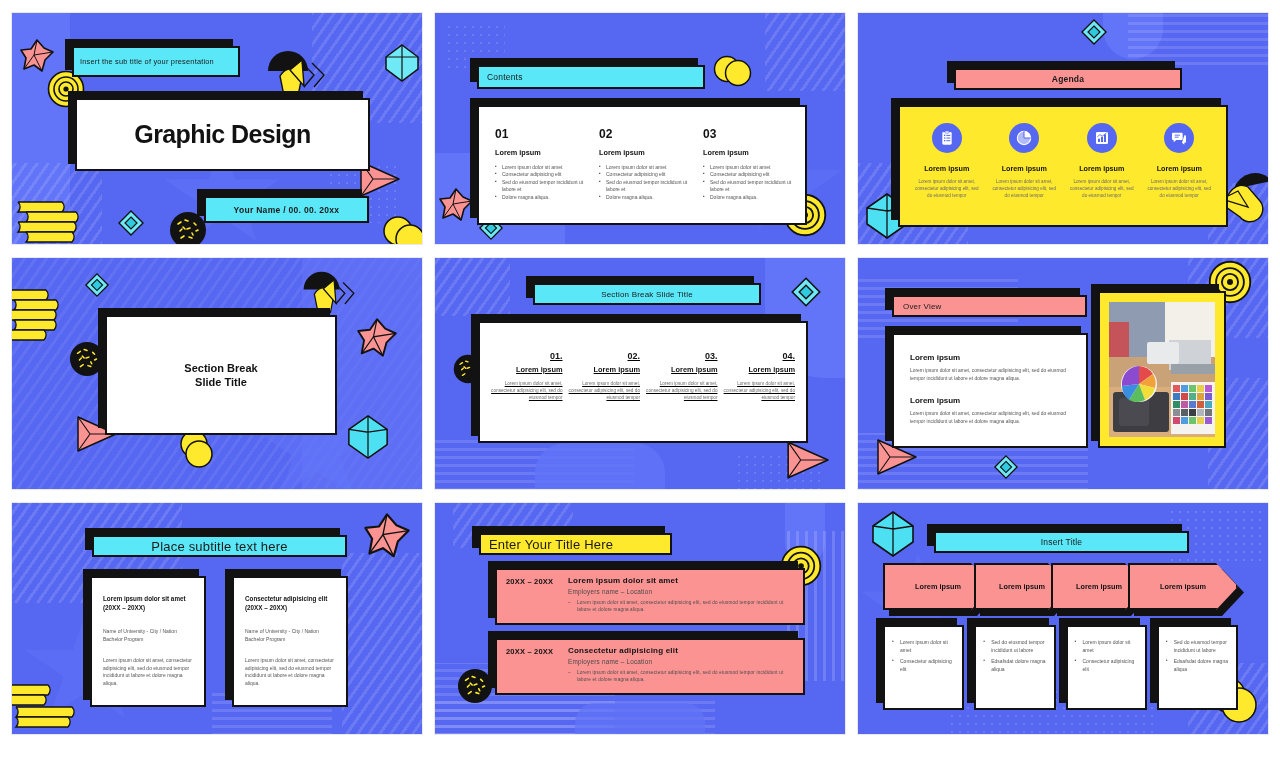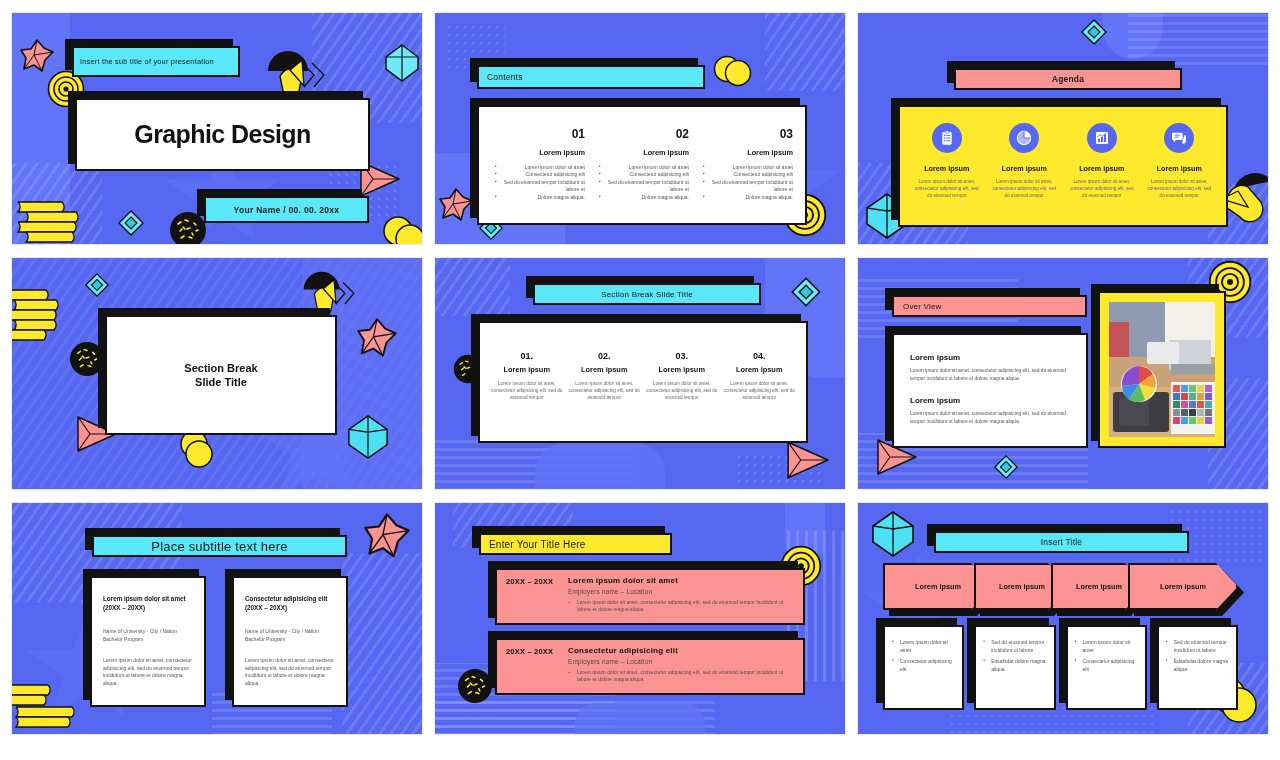--- a/index.html
+++ b/index.html
@@ -88,21 +88,21 @@
   .s1-sub .inner { align-items: center; font-size: 7.4px; line-height: 1.35; }
   .s1-main { left: 63px; top: 85px; width: 295px; height: 73px; }
   .s1-title { font-size: 25px; font-weight: 700; letter-spacing: -.6px; color: #121212; }
   .s1-name { left: 192px; top: 183px; width: 165px; height: 27px; }
   .s1-name .inner { justify-content: center; font-size: 8.5px; font-weight: 700; letter-spacing: .3px; }
   
   .s2-ttl { left: 42px; top: 52px; width: 228px; height: 24px; }
   .s2-ttl .inner { font-size: 8.5px; padding-left: 10px; }
   .s2-body { left: 42px; top: 92px; width: 330px; height: 120px; }
   .s2-cols { position: absolute; inset: 0; display: flex; padding: 22px 14px 10px 18px; gap: 14px; }
-  .s2-col { flex: 1; text-align: right; }
+  .s2-col { flex: 1; }
   .s2-num { font-size: 12px; font-weight: 700; color: #121212; margin-bottom: 7px; }
   .s2-h { font-size: 7.3px; font-weight: 700; color: #121212; margin-bottom: 7px; }
   .s2-col ul { list-style: none; }
   .s2-col li { position: relative; padding-left: 7px; font-size: 5px; color: #555; line-height: 1.48; }
   .s2-col li::before { content: "▪"; position: absolute; left: 0; top: -1px; font-size: 5px; color: #555; }
   
   .s3-ttl { left: 96px; top: 55px; width: 228px; height: 22px; font-weight: bold; }
   .s3-ttl .inner { justify-content: center; font-size: 8.5px; }
   .s3-body { left: 40px; top: 92px; width: 330px; height: 122px; }
   .s3-cols { position: absolute; inset: 0; display: flex; padding: 18px 10px; }
@@ -114,21 +114,21 @@
   .s3-h { font-size: 7.2px; font-weight: 700; color: #121212; margin-bottom: 6px; }
   .s3-p { font-size: 4.6px; color: #6b6b6b; line-height: 1.5; }
   
   .s4-main { left: 93px; top: 57px; width: 232px; height: 120px; }
   .s4-title { font-size: 11px; font-weight: 700; line-height: 1.3; text-align: center; color: #121212; }
   
   .s5-ttl { left: 98px; top: 25px; width: 228px; height: 22px; }
   .s5-ttl .inner { justify-content: center; font-size: 8px; }
   .s5-body { left: 43px; top: 63px; width: 330px; height: 122px; }
   .s5-cols { position: absolute; inset: 0; display: flex; padding: 30px 10px; }
-  .s5-col { flex: 1; text-align: center; padding: 0 3px; }
+  .s5-col { flex: 1; text-align: right; padding: 0 3px; text-decoration: underline; }
   .s5-num { font-size: 9px; font-weight: 700; color: #121212; margin-bottom: 4px; }
   .s5-h { font-size: 7.4px; font-weight: 700; color: #121212; margin-bottom: 6px; }
   .s5-p { font-size: 4.7px; color: #6b6b6b; line-height: 1.5; }
   
   .s6-ttl { left: 34px; top: 37px; width: 195px; height: 22px; }
   .s6-ttl .inner { font-size: 8px; padding-left: 11px; }
   .s6-body { left: 34px; top: 75px; width: 196px; height: 115px; }
   .s6-txt { position: absolute; inset: 0; padding: 20px 18px; }
   .s6-h { font-size: 8px; font-weight: 700; color: #121212; margin-bottom: 5px; }
   .s6-p { font-size: 4.9px; color: #555; line-height: 1.55; margin-bottom: 14px; }
@@ -137,21 +137,21 @@
   
   .s7-ttl { left: 80px; top: 32px; width: 255px; height: 22px; }
   .s7-ttl .inner { justify-content: center; font-size: 13px; }
   .s7-c1 { left: 78px; top: 73px; width: 116px; height: 131px; }
   .s7-c2 { left: 220px; top: 73px; width: 116px; height: 131px; }
   .s7-card { position: absolute; inset: 0; padding: 18px 13px; }
   .s7-h { font-size: 6.3px; font-weight: 700; color: #121212; line-height: 1.45; margin-bottom: 16px; }
   .s7-p { font-size: 5px; color: #555; line-height: 1.5; margin-bottom: 14px; }
   
   .s8-ttl { left: 44px; top: 30px; width: 193px; height: 22px; }
-  .s8-ttl .inner { font-size: 10px; padding-left: 10px; }
+  .s8-ttl .inner { font-size: 13px; padding-left: 10px; }
   .s8-r1 { left: 60px; top: 65px; width: 310px; height: 57px; }
   .s8-r2 { left: 60px; top: 135px; width: 310px; height: 57px; }
   .s8-row { position: absolute; inset: 0; display: flex; padding: 8px 11px; }
   .s8-yr { width: 62px; font-size: 7.5px; font-weight: 700; color: #121212; line-height: 1.6; flex: none; }
   .s8-main2 { flex: 1; }
   .s8-h { font-size: 8px; font-weight: 700; color: #121212; margin-bottom: 3px; }
   .s8-sub { font-size: 6.4px; color: #4a4a4a; margin-bottom: 4px; }
   .s8-li { position: relative; padding-left: 9px; font-size: 4.6px; color: #4a4a4a; line-height: 1.55; }
   .s8-li::before { content: "–"; position: absolute; left: 0; top: 0; }
   

